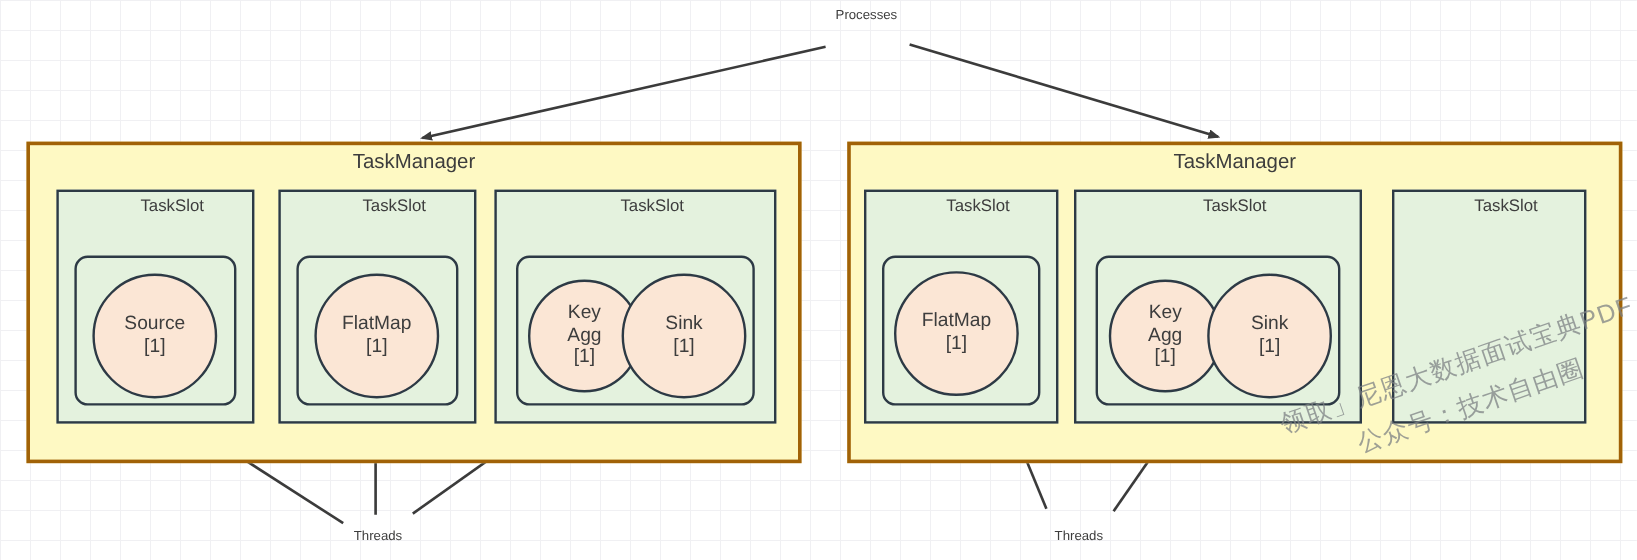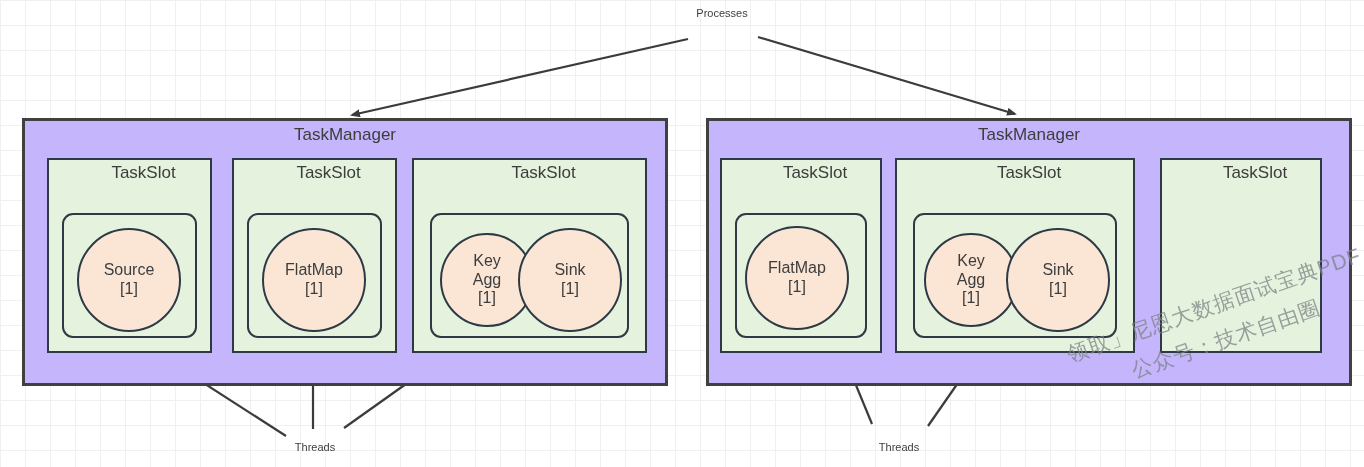--- a/index.html
+++ b/index.html
@@ -10,29 +10,29 @@
     background-image:
       repeating-linear-gradient(90deg,#f0f0f3 0,#f0f0f3 1px,transparent 1px,transparent 25px),
       repeating-linear-gradient(180deg,#f0f0f3 0,#f0f0f3 1px,transparent 1px,transparent 25px);
   }
   .abs{position:absolute;}
   .lbl{font-size:11px;text-align:center;white-space:nowrap;}
   .arrow-layer{position:absolute;left:0;top:0;width:1364px;height:467px;pointer-events:none;}
 
   .tm{
     position:absolute;box-sizing:border-box;
-    background:#c4b5fd;border:3px solid #404040;
+    background:#fef9c3;border:3px solid #a16207;
   }
   .tm-title{position:absolute;left:0;right:0;top:4px;text-align:center;font-size:17px;}
 
   .slot{
     position:absolute;box-sizing:border-box;
     background:#e4f2de;border:2px solid #2d3a45;
   }
-  .slot-title{position:absolute;left:0;right:0;top:3px;text-align:center;font-size:17px;padding-left:28px;}
+  .slot-title{position:absolute;left:0;right:0;top:3px;text-align:center;font-size:14px;padding-left:28px;}
 
   .inner-rect{
     position:absolute;left:13px;right:13px;top:53px;height:125px;
     border:2.5px solid #2d3a45;border-radius:11px;box-sizing:border-box;
   }
 
   .task-circle{
     position:absolute;box-sizing:border-box;border-radius:50%;
     background:#fbe6d5;border:2.5px solid #2d3a45;
     display:flex;flex-direction:column;align-items:center;justify-content:center;

